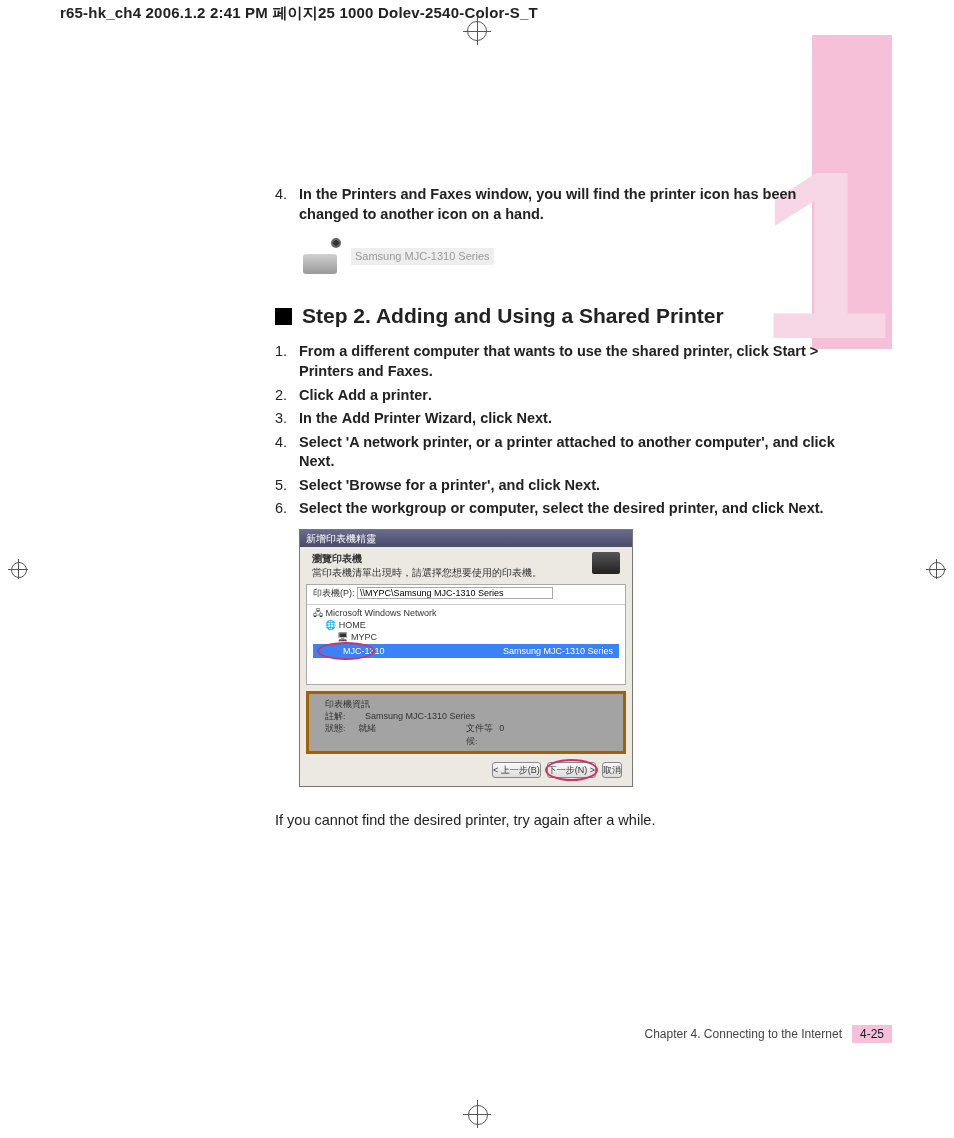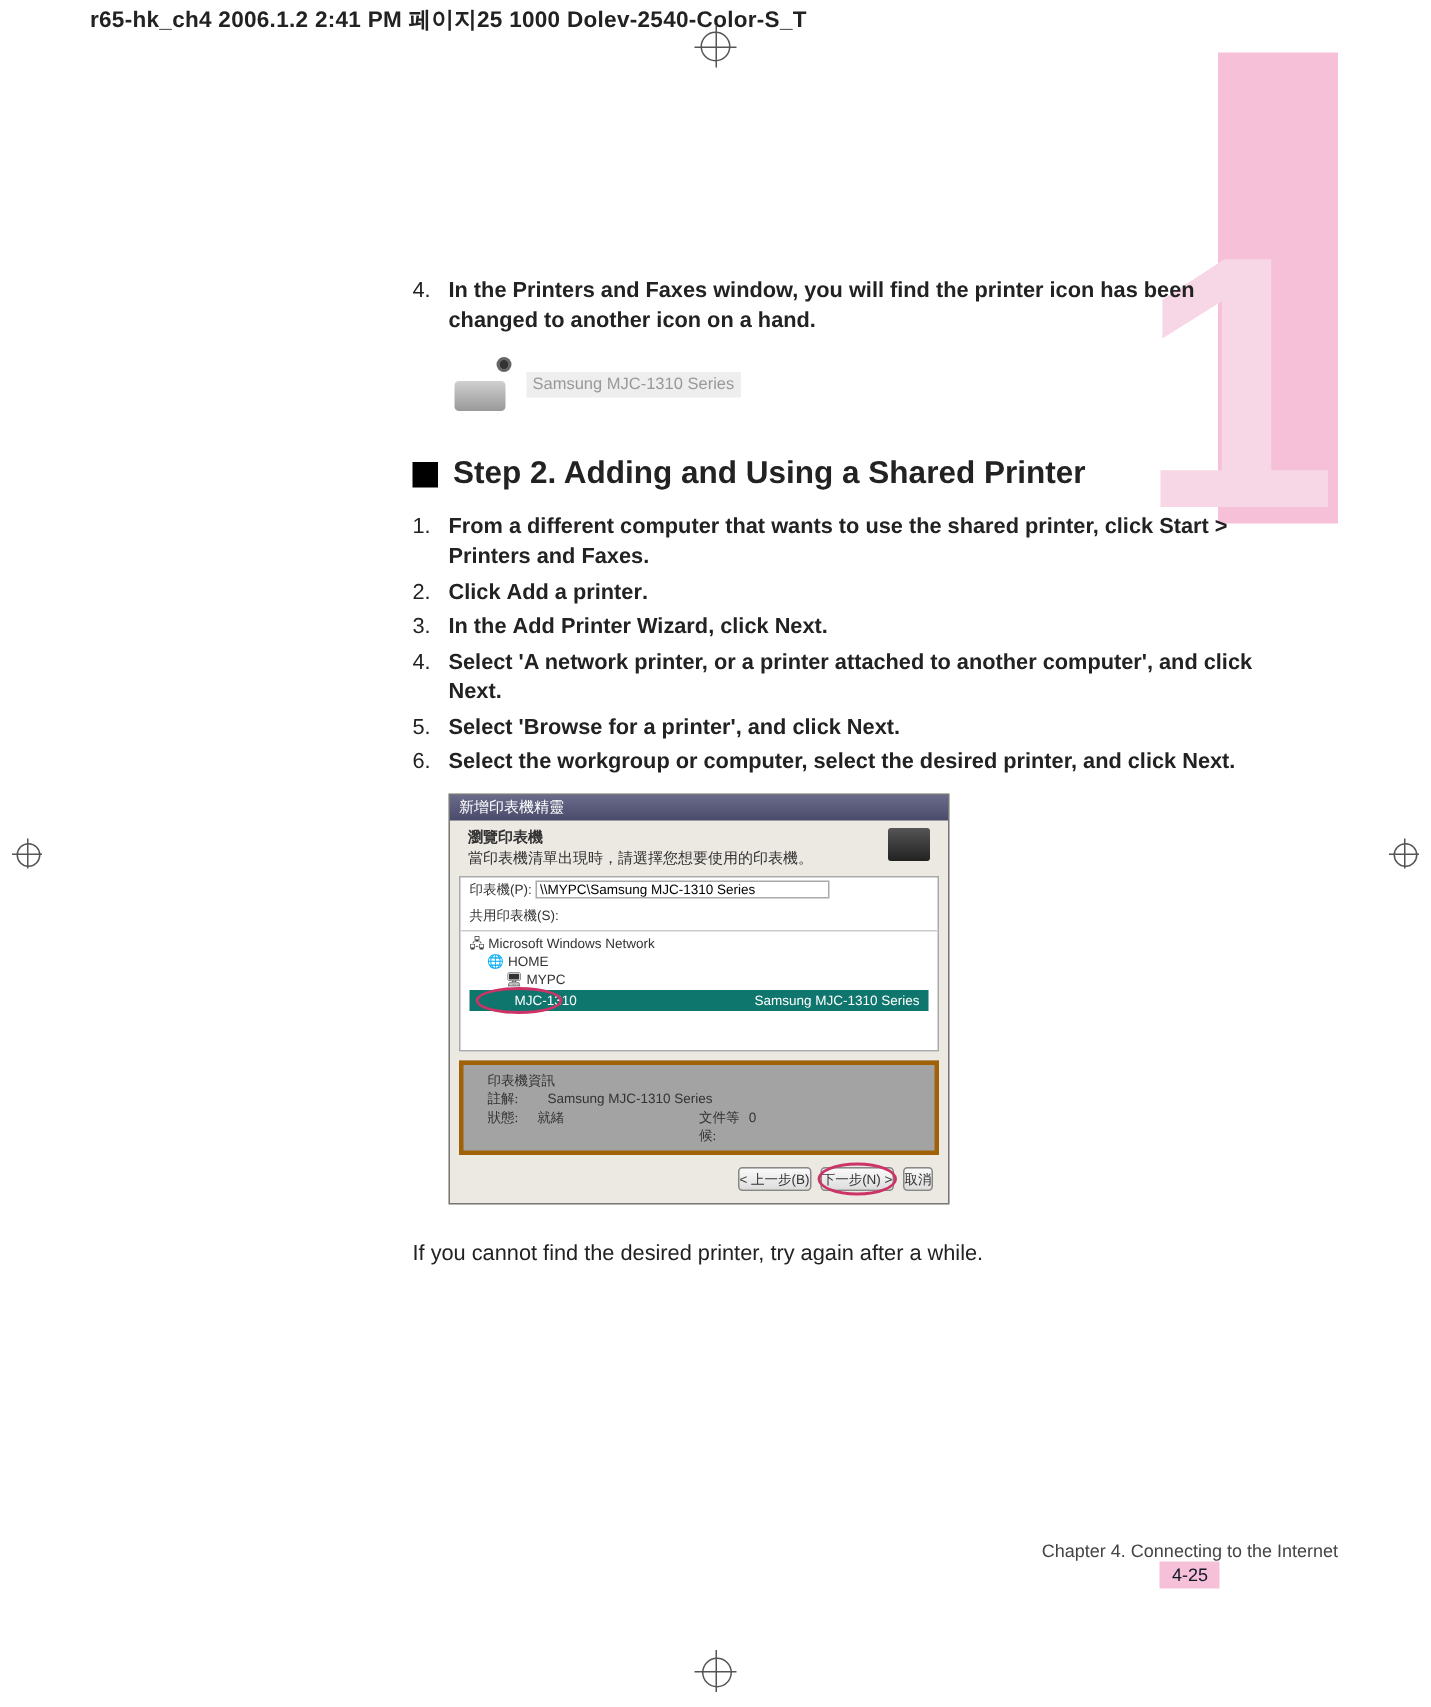--- a/index.html
+++ b/index.html
@@ -222,21 +222,21 @@
     padding: 0 2px;
   }
   .dialog .body .tree {
     margin: 2px 0 0 0;
     border-top: 1px solid #ccc;
     padding: 2px 6px 0 6px;
   }
   .dialog .body .tree .indent1 { padding-left: 12px; }
   .dialog .body .tree .indent2 { padding-left: 24px; }
   .dialog .body .sel {
-    background: #0f766e;
+    background: #3b82f6;
     color: #fff;
     display: flex;
     justify-content: space-between;
     padding: 1px 6px;
     margin-top: 1px;
   }
   .dialog .body .sel .ring {
     position: relative;
     padding-left: 24px;
   }
@@ -284,26 +284,26 @@
     border-radius: 50%;
   }
 
   .after-note {
     margin: 24px 0 0 0;
     font-size: 14.5px;
   }
 
   .footer {
     position: absolute;
-    bottom: 79px;
+    bottom: 95px;
     right: 62px;
     font-size: 12px;
     display: flex;
     align-items: center;
-    flex-direction: column;
+    gap: 10px;
   }
   .footer .chap {
     color: #444;
   }
   .footer .pg {
     background: #f6c1d8;
     padding: 2px 8px;
     color: #0f172a;
     font-size: 12px;
   }
@@ -380,23 +380,20 @@
       <div class="txt">
         <b>瀏覽印表機</b><br>
         <span>當印表機清單出現時，請選擇您想要使用的印表機。</span>
       </div>
       <div class="pico"></div>
     </div>
     <div class="body">
       <div class="row">
         <span>印表機(P):</span>
         <input class="path" type="text" value="\\MYPC\Samsung MJC-1310 Series" style="">
-      </div>
-      <div class="row">
-        <span>共用印表機(S):</span>
       </div>
       <div class="tree">
         <div>🖧 <span>Microsoft Windows Network</span></div>
         <div class="indent1">🌐 <span>HOME</span></div>
         <div class="indent2">🖥 <span>MYPC</span></div>
         <div class="sel">
           <span class="ring">MJC-1310</span>
           <span>Samsung MJC-1310 Series</span>
         </div>
         <div class="blank"></div>

